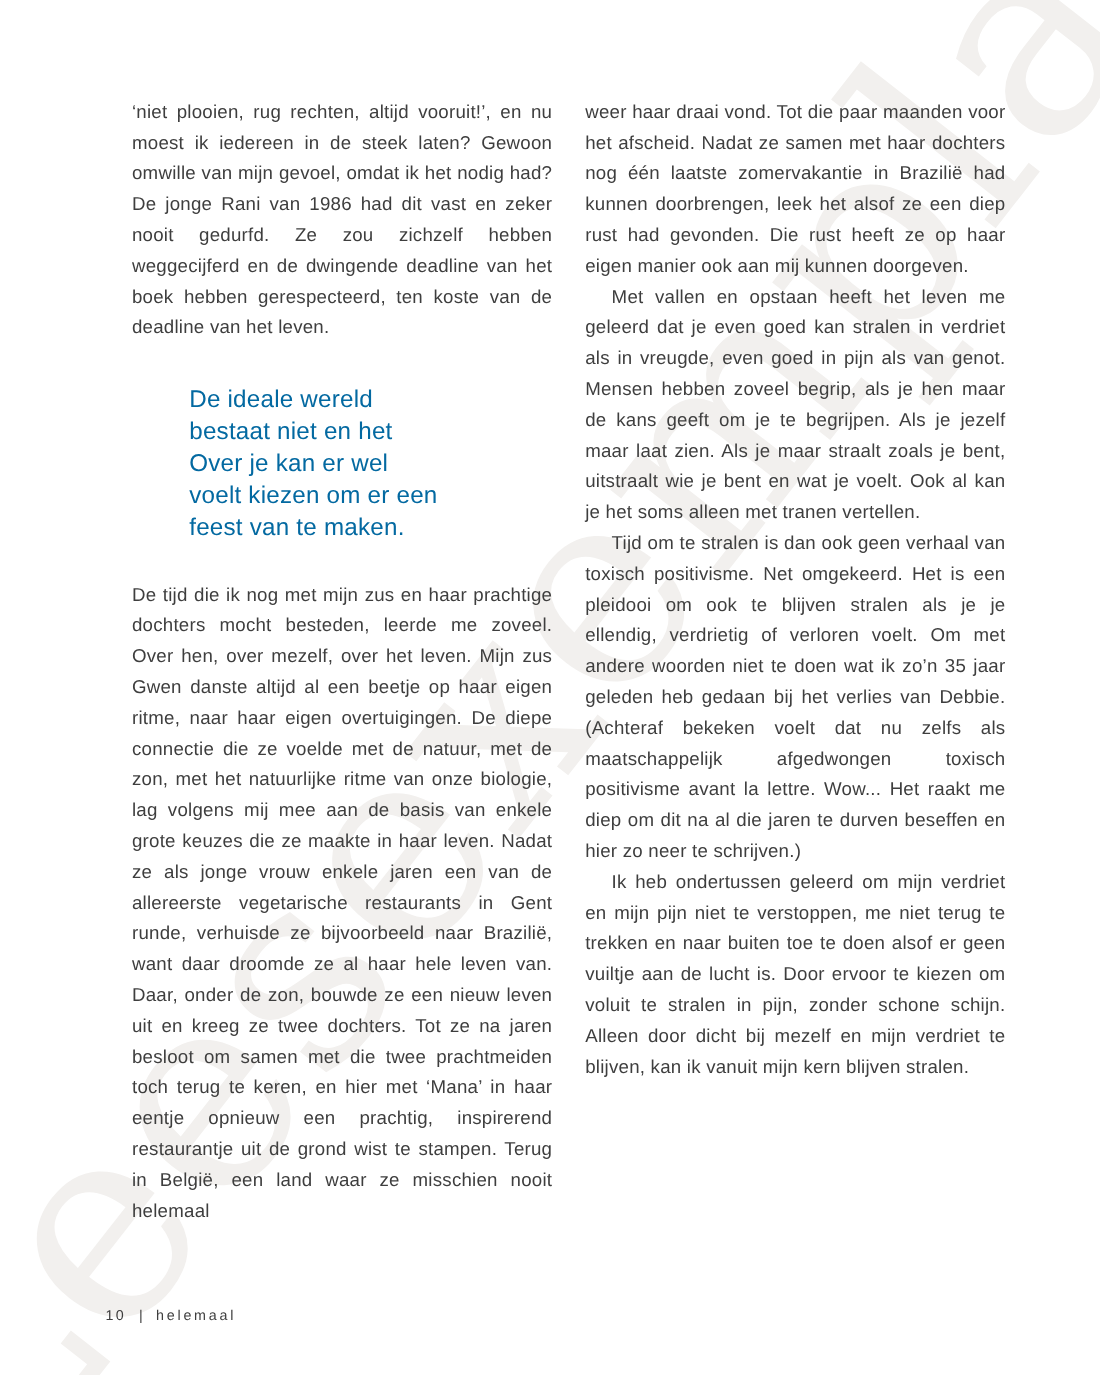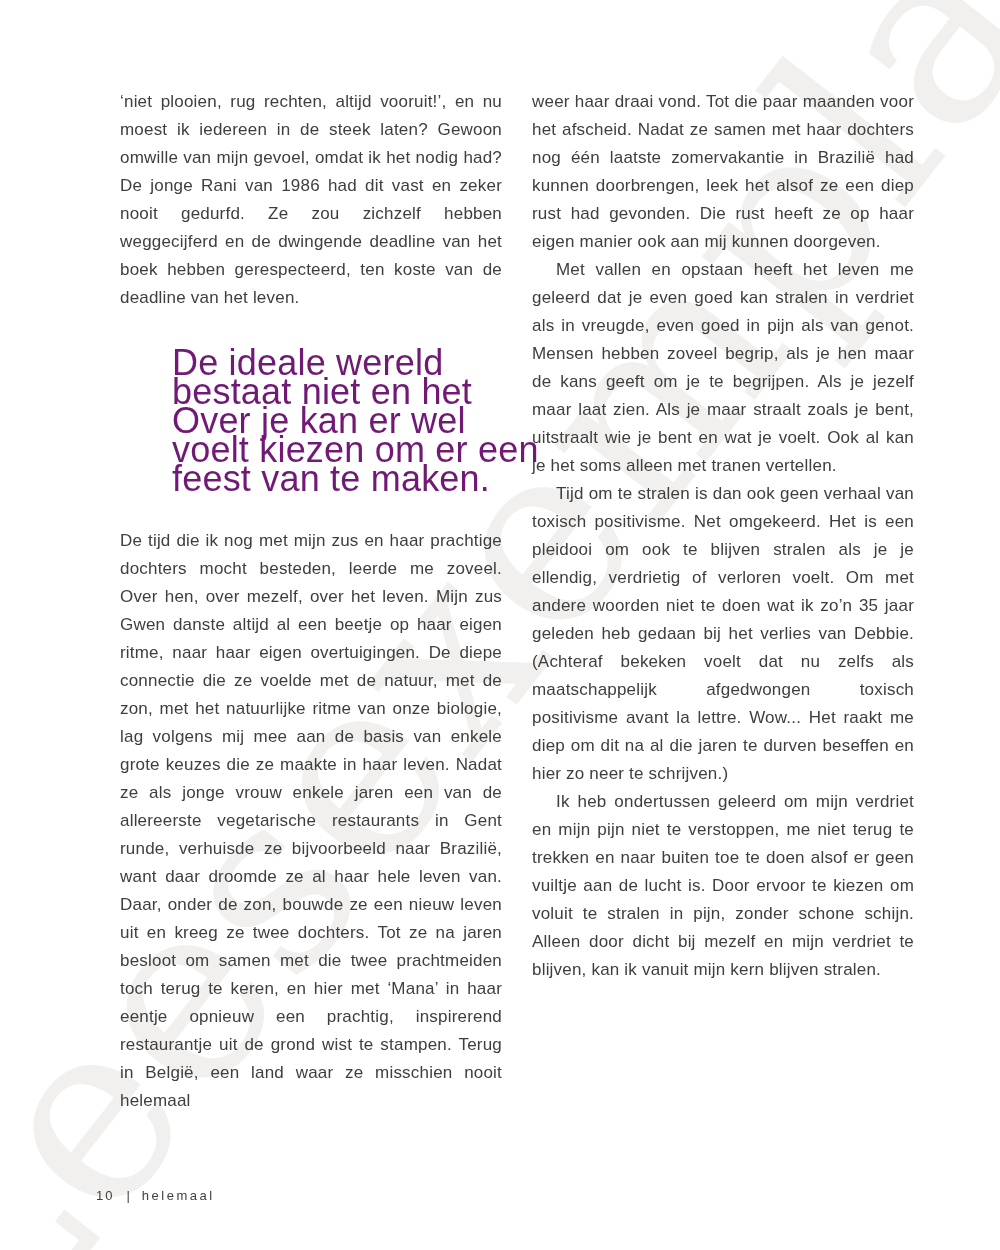--- a/index.html
+++ b/index.html
@@ -51,23 +51,23 @@
     line-height: 28px;
     text-align: justify;
     color: #3e3e3e;
     letter-spacing: 0.2px;
   }
   .body-text p.indent {
     text-indent: 24px;
   }
   .pullquote {
     margin: 36px 0 34px 52px;
-    font-size: 36px;
+    font-size: 22px;
     line-height: 29px;
-    color: #701a75;
+    color: #0369a1;
     letter-spacing: 0.2px;
   }
   .pullquote .quote-line {
     white-space: nowrap;
   }
   .footer {
     position: absolute;
     left: 96px;
     top: 1188px;
     z-index: 1;

